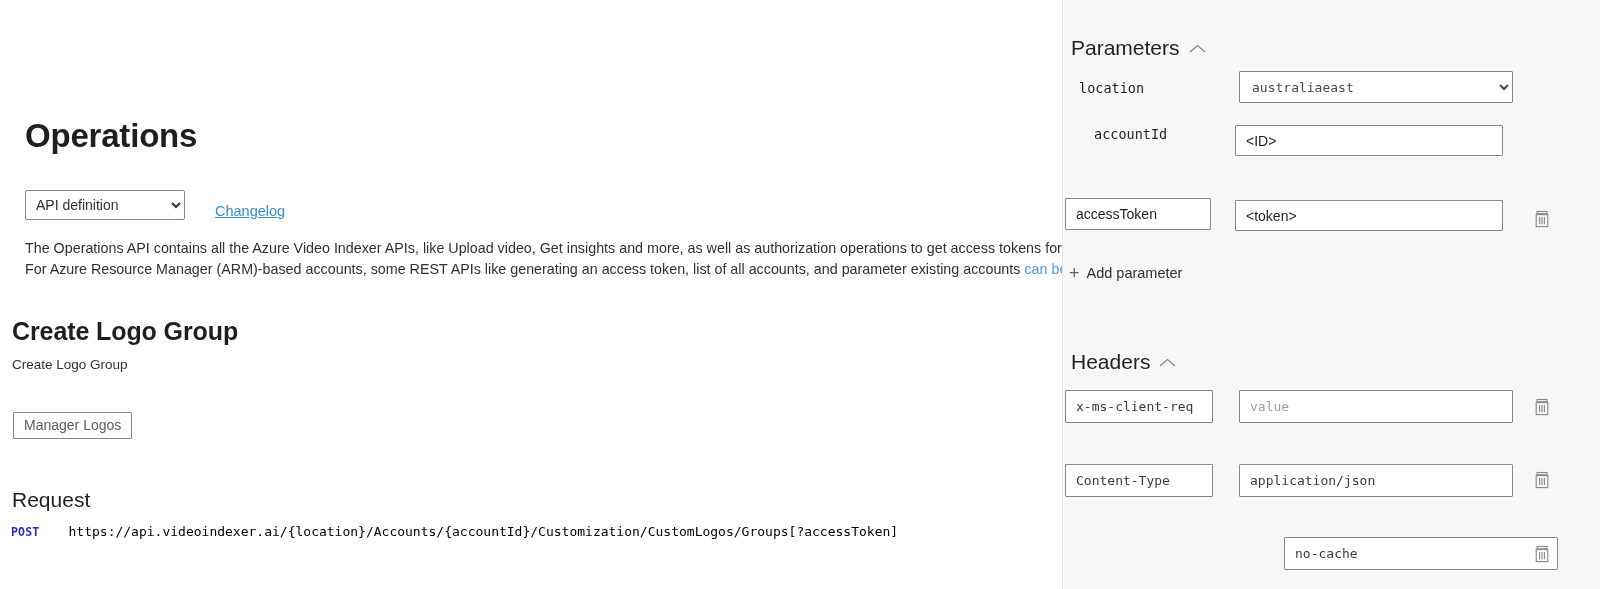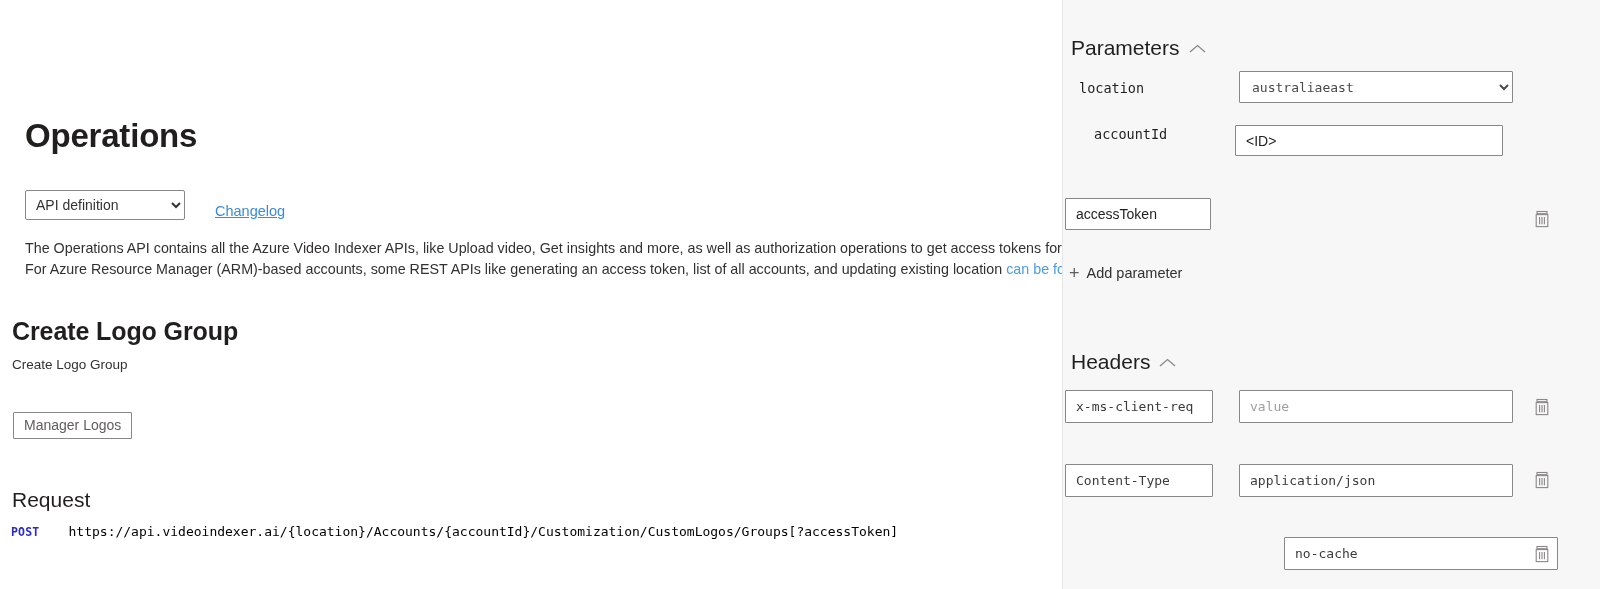--- a/index.html
+++ b/index.html
@@ -161,21 +161,21 @@
     <div class="api-select-wrap">
       <select class="api-select">
         <option>API definition</option>
       </select>
     </div>
 
     <a class="changelog" href="#">Changelog</a>
 
     <div class="desc">
       <div>The Operations API contains all the Azure Video Indexer APIs, like Upload video, Get insights and more, as well as authorization operations to get access tokens for ca</div>
-      <div><span>For Azure Resource Manager (ARM)-based accounts, some REST APIs like generating an access token, list of all accounts, and updating existing location </span><span class="lnk">can be foun</span></div>
+      <div><span>For Azure Resource Manager (ARM)-based accounts, some REST APIs like generating an access token, list of all accounts, and parameter existing accounts </span><span class="lnk">can be foun</span></div>
     </div>
 
     <div class="op-title">Create Logo Group</div>
     <div class="op-sub">Create Logo Group</div>
 
     <div class="tag-btn">Manager Logos</div>
 
     <div class="req-title">Request</div>
 
     <div class="req-line">
@@ -196,20 +196,21 @@
 
     <div class="plabel" style="left:16px;top:80px;">location</div>
     <select class="pselect" style="left:176px;top:71px;width:274px;height:32px;">
       <option>australiaeast</option>
     </select>
 
     <div class="plabel" style="left:31px;top:126px;">accountId</div>
     <input class="pinput" style="left: 2px; top: 198px; width: 146px; height: 32px;" type="text" value="accessToken">
 
     <input class="pinput" style="left: 172px; top: 125px; width: 268px; height: 31px;" type="text" value="&lt;ID&gt;">
+    <input class="pinput" style="left: 172px; top: 200px; width: 268px; height: 31px;" type="text" value="&lt;token&gt;">
     <span class="trash" style="left:471px;top:210px;">
       <svg width="16" height="18" viewBox="0 0 16 18">
         <rect x="3" y="1.5" width="10" height="2.2" fill="none" stroke="#8a8886" stroke-width="1.1"></rect>
         <rect x="2.2" y="4.6" width="11.6" height="12" fill="none" stroke="#8a8886" stroke-width="1.1"></rect>
         <line x1="5.6" y1="7" x2="5.6" y2="14.3" stroke="#8a8886" stroke-width="1.1"></line>
         <line x1="8" y1="7" x2="8" y2="14.3" stroke="#8a8886" stroke-width="1.1"></line>
         <line x1="10.4" y1="7" x2="10.4" y2="14.3" stroke="#8a8886" stroke-width="1.1"></line>
       </svg>
     </span>
 

